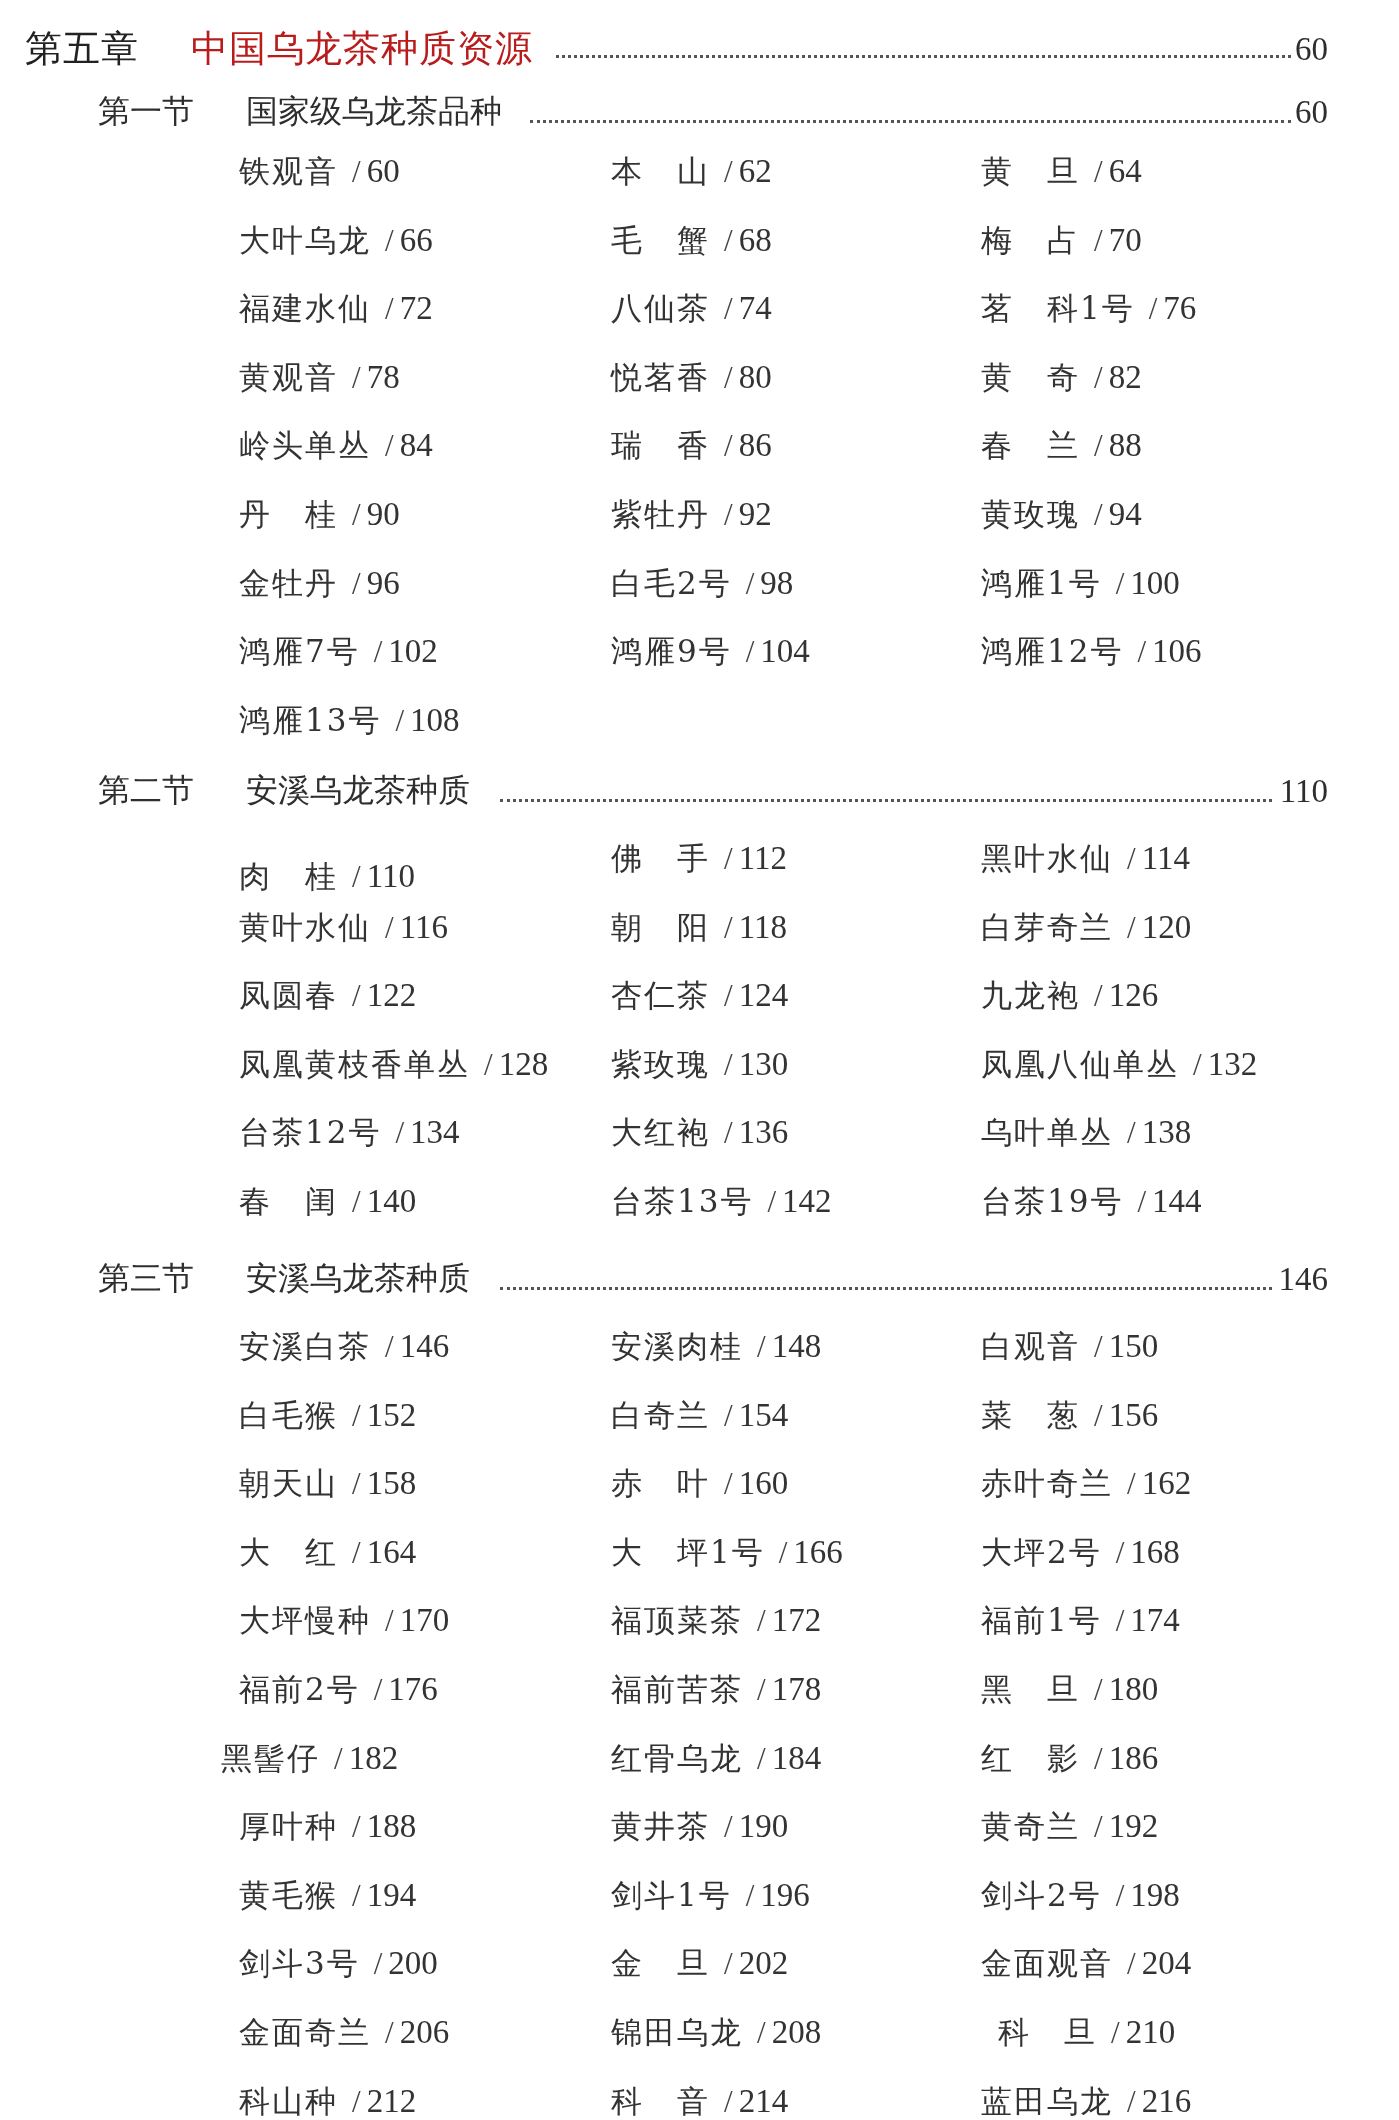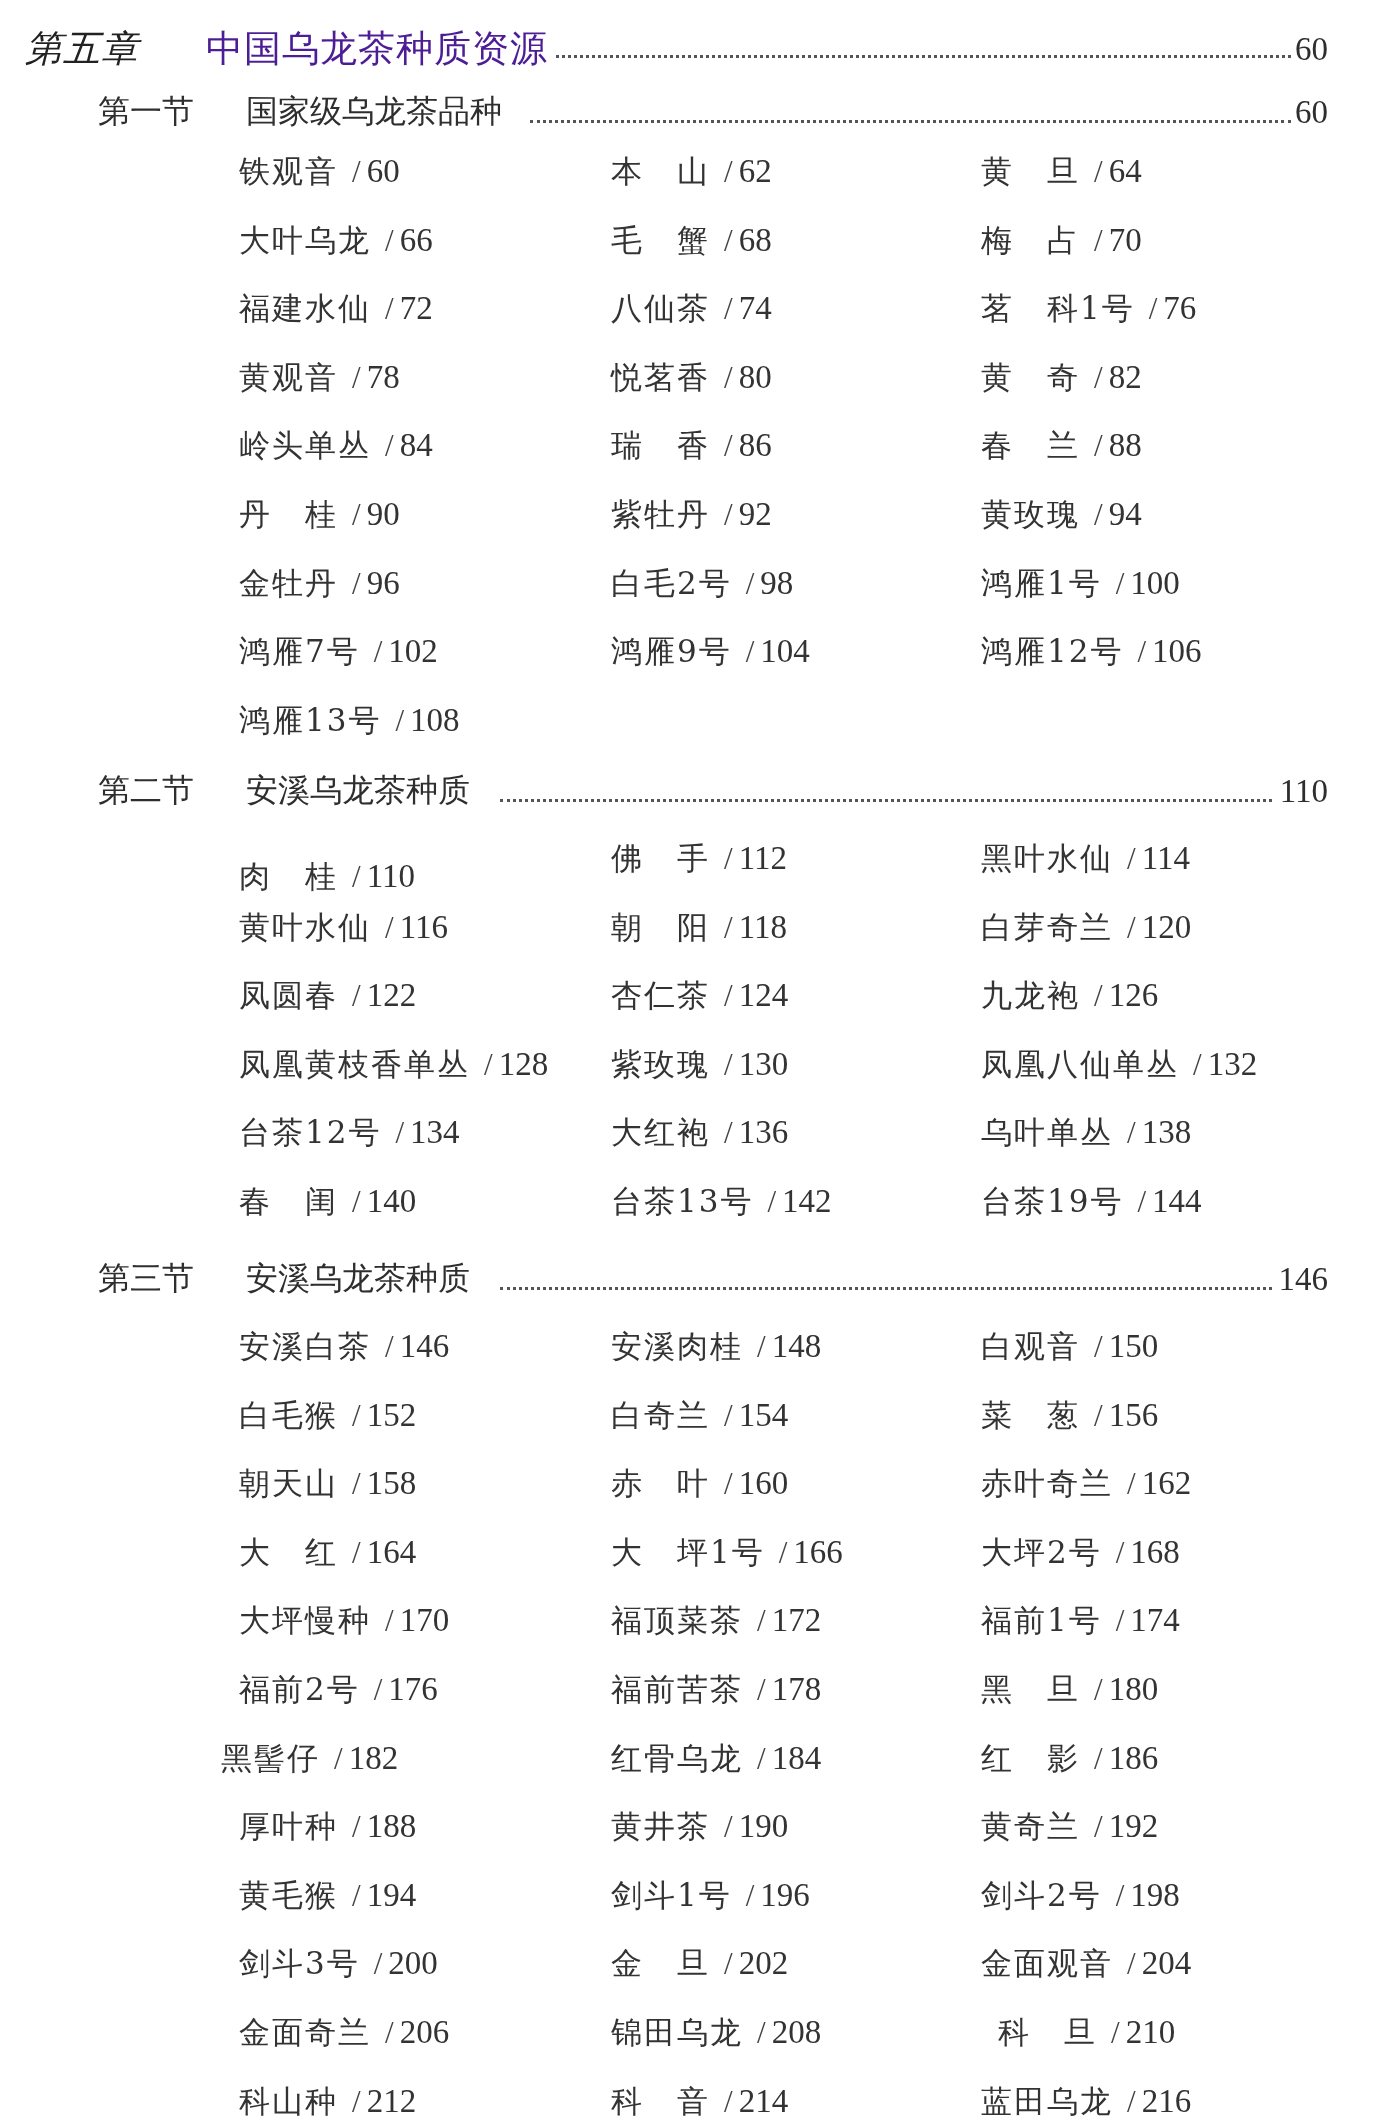--- a/index.html
+++ b/index.html
@@ -1,20 +1,20 @@
 <!DOCTYPE html>
 <html><head>
 <meta charset="utf-8">
 <style>
   html, body { margin:0; padding:0; background:#ffffff; }
   body { width:1399px; height:2120px; position:relative; overflow:hidden;
          font-family:"DejaVu Serif","Liberation Serif",serif; color:#2a2a2a; }
   .toc-line { position:absolute; left:0; width:1399px; height:60px; display:flex; align-items:center; }
-  .chapter-label { position:absolute; left:25px; font-family:"DejaVu Sans","Liberation Sans",sans-serif; font-size:37px; color:#222; letter-spacing:1px;font-style:italic; }
-  .chapter-title { position:absolute; left:191px; font-family:"DejaVu Sans","Liberation Sans",sans-serif; font-size:37px; color:#4c1d95; letter-spacing:1px; white-space:nowrap;margin-left:15px; }
+  .chapter-label { position:absolute; left:25px; font-family:"DejaVu Sans","Liberation Sans",sans-serif; font-size:37px; color:#222; letter-spacing:1px; }
+  .chapter-title { position:absolute; left:191px; font-family:"DejaVu Sans","Liberation Sans",sans-serif; font-size:37px; color:#b91c1c; letter-spacing:1px; white-space:nowrap; }
   .section-label { position:absolute; left:98px; font-size:32px; color:#2e2e2e; white-space:nowrap; }
   .section-title { position:absolute; left:246px; font-size:32px; color:#2e2e2e; white-space:nowrap; }
   .leader { position:absolute; height:0; border-bottom:3px dotted #555; }
   .page-num { position:absolute; right:71px; font-family:"Liberation Serif","DejaVu Serif",serif; font-size:33px; color:#2e2e2e; }
   .entry { position:absolute; font-size:31px; color:#333; white-space:nowrap; }
   .entry .name { letter-spacing:2px; }
   .entry .sep { font-family:"Liberation Serif",serif; margin:0 6px 0 14px; color:#444; }
   .entry .pg { font-family:"Liberation Serif",serif; font-size:33px; color:#333; }
 </style>
 </head>

